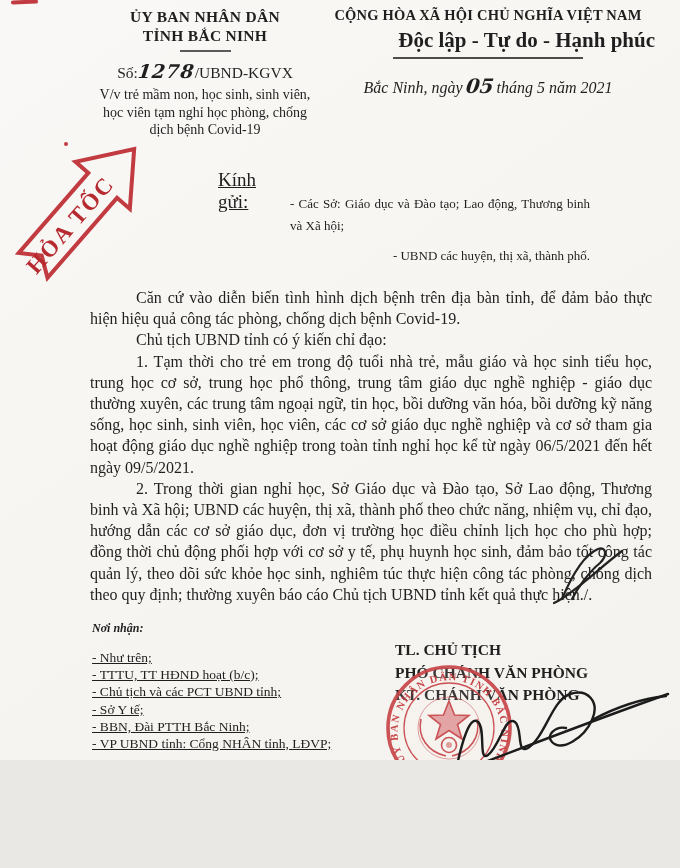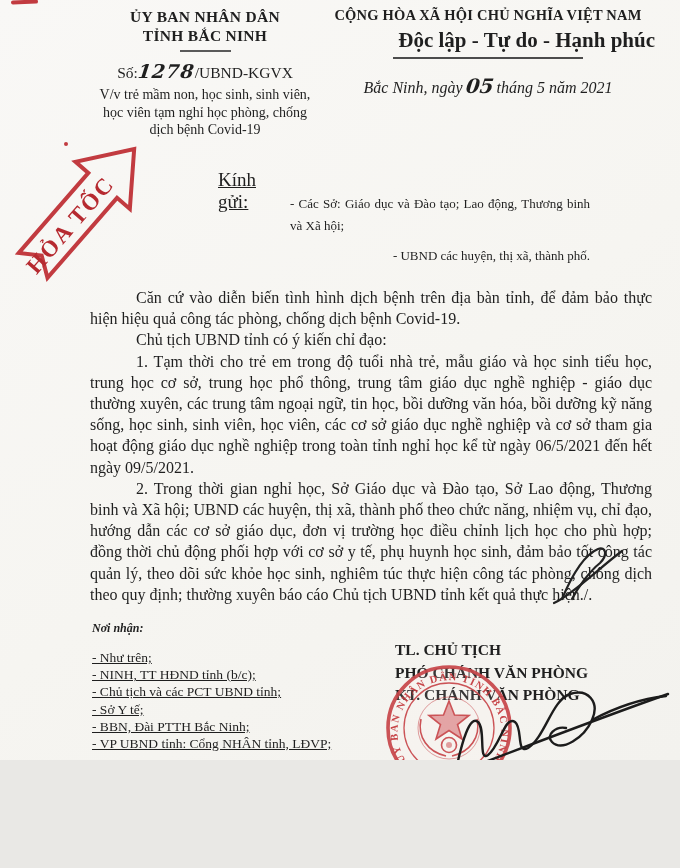--- a/index.html
+++ b/index.html
@@ -105,21 +105,21 @@
 
   <svg class="flourish" viewBox="0 0 92 62">
     <path d="M 10,54 C 20,30 32,10 46,4 C 54,1 56,10 48,18 C 38,26 26,42 20,54" fill="none" stroke="#222" stroke-width="2.2" stroke-linecap="round"></path>
     <path d="M 2,58 C 20,50 46,24 70,6" fill="none" stroke="#222" stroke-width="2.2" stroke-linecap="round"></path>
   </svg>
 
   <div class="noi-nhan">
     <div class="nn-label">Nơi nhận:</div>
     <div class="nn-items">
       <div class="nn-item">- Như trên;</div>
-      <div class="nn-item">- NINH, TT HĐND tỉnh (b/c);</div>
+      <div class="nn-item">- TTTU, TT HĐND hoạt (b/c);</div>
       <div class="nn-item">- Chủ tịch và các PCT UBND tỉnh;</div>
       <div class="nn-item">- Sở Y tế;</div>
       <div class="nn-item">- BBN, Đài PTTH Bắc Ninh;</div>
       <div class="nn-item">- VP UBND tỉnh: Cổng NHÂN tỉnh, LĐVP;</div>
     </div>
   </div>
 
   <div class="sig-block">
     <div>TL. CHỦ TỊCH</div>
     <div>PHÓ CHÁNH VĂN PHÒNG</div>

